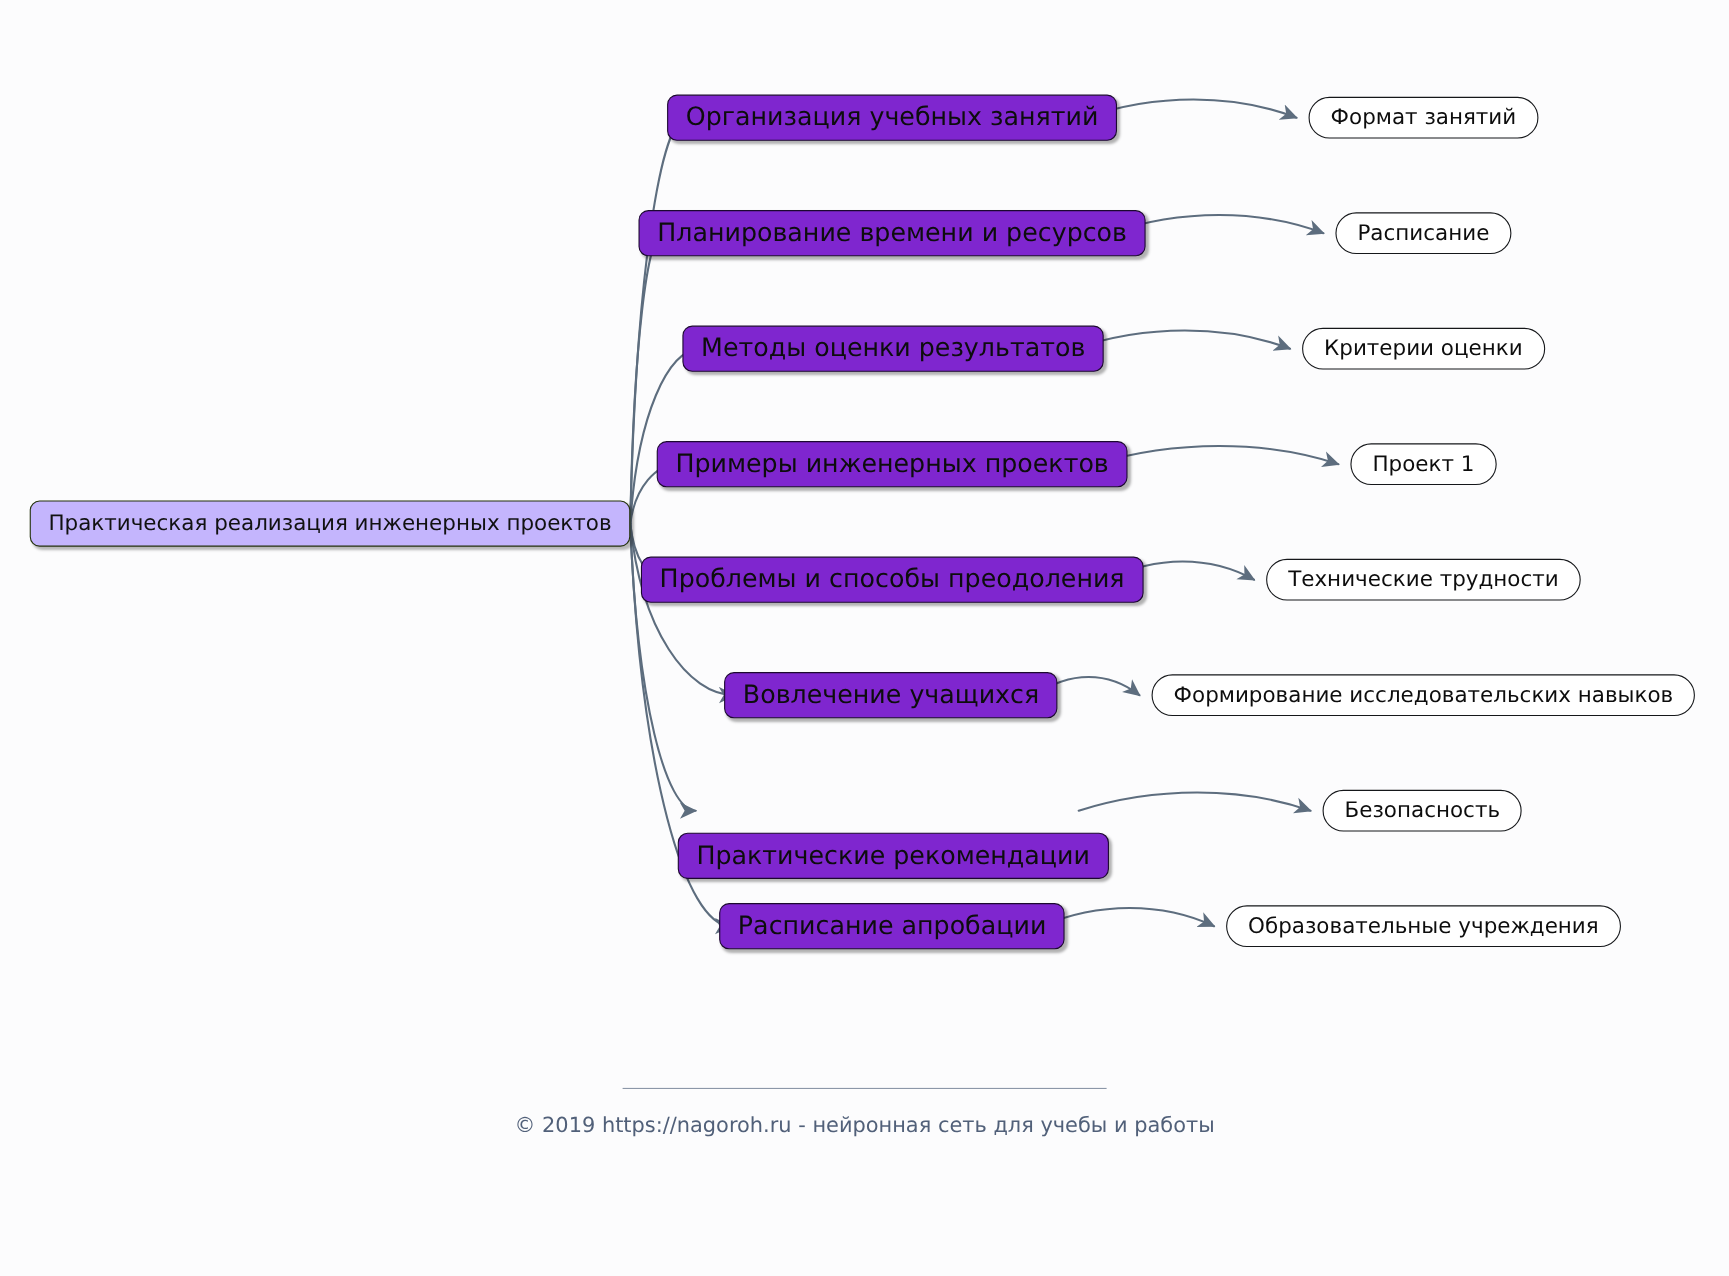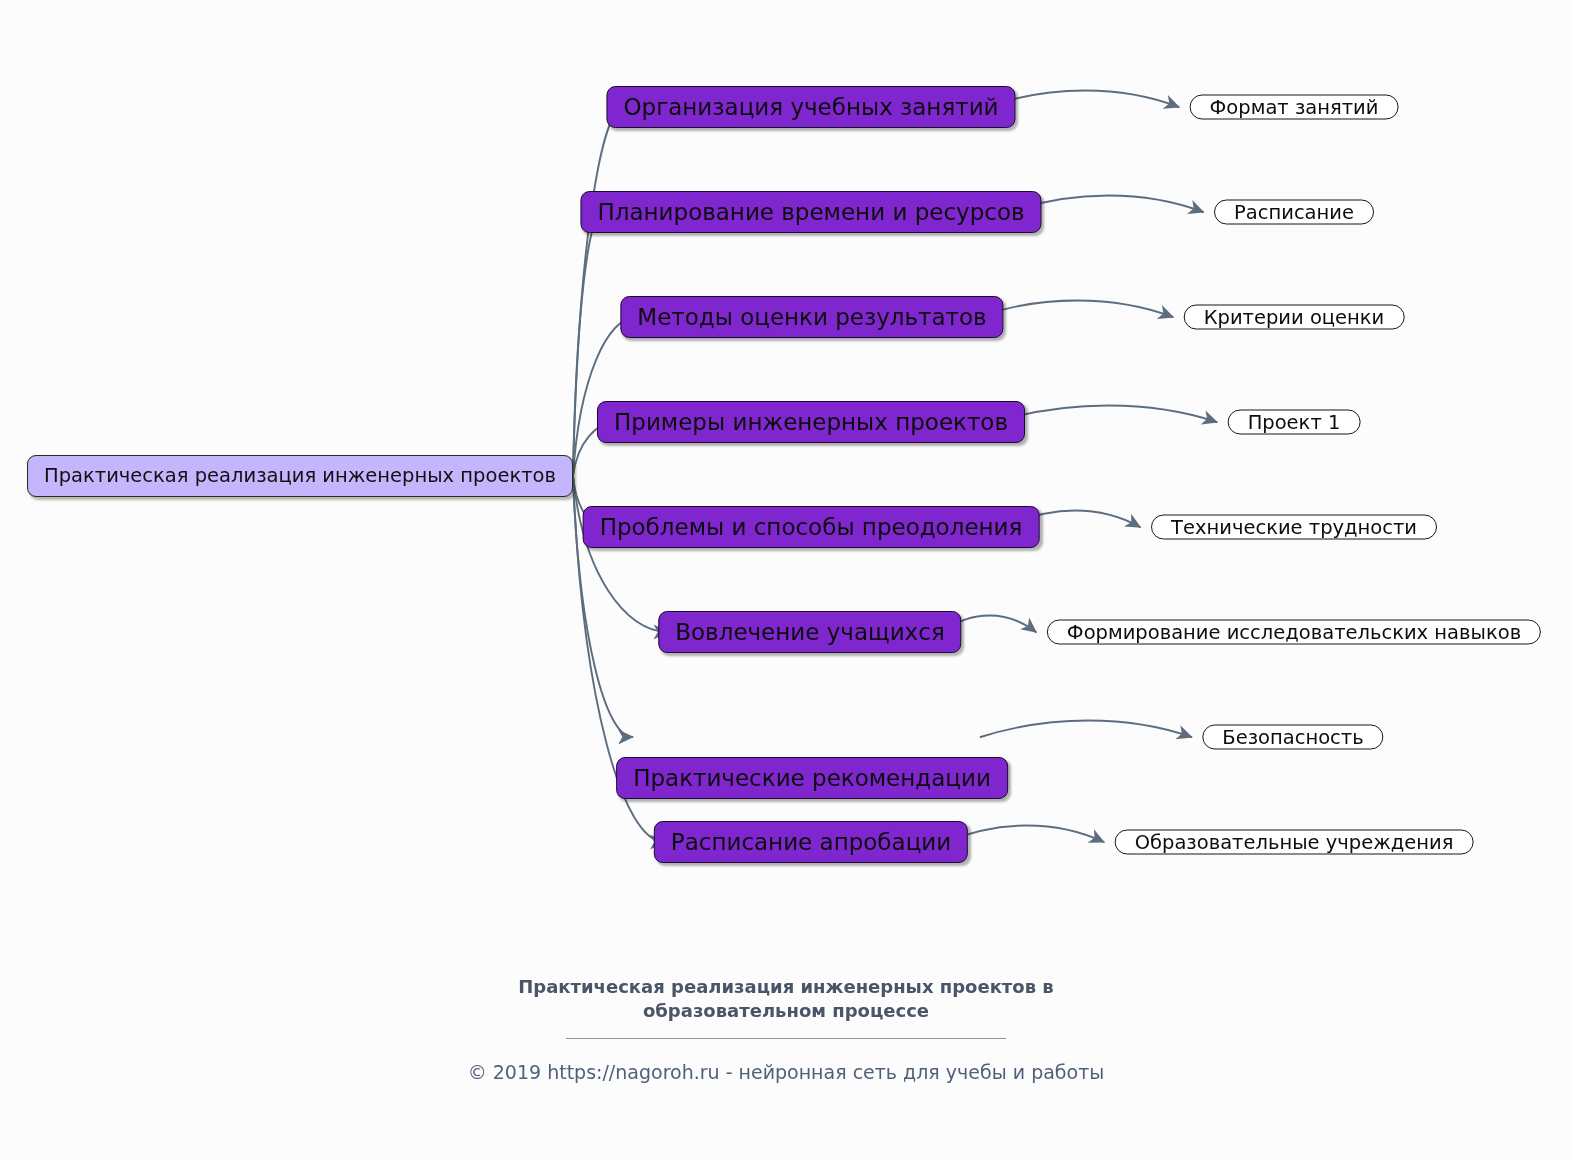--- a/index.html
+++ b/index.html
@@ -65,21 +65,21 @@
     box-shadow: 2.5px 2.5px 2.5px rgba(0,0,0,0.30);
   }
 
   .node-leaf {
     background: #ffffff;
     border: 1.7px solid #15171a;
     border-radius: 21px;
     color: #0d0d0d;
     font-size: 19.5px;
     padding: 0 19px;
-    height: 25px;
+    height: 38px;
   }
 
   #footer {
     position: absolute;
     left: 0;
     top: 975px;
     width: 1572px;
     text-align: center;
     user-select: none;
   }
@@ -147,18 +147,17 @@
       <div class="node node-leaf" style="left: 1294px; top: 212px;">Расписание</div>
       <div class="node node-leaf" style="left: 1294px; top: 317px;">Критерии оценки</div>
       <div class="node node-leaf" style="left: 1294px; top: 422px;">Проект 1</div>
       <div class="node node-leaf" style="left: 1294px; top: 527px;">Технические трудности</div>
       <div class="node node-leaf" style="left: 1294px; top: 632px;">Формирование исследовательских навыков</div>
       <div class="node node-leaf" style="left: 1293px; top: 737px;">Безопасность</div>
       <div class="node node-leaf" style="left: 1294px; top: 842px;">Образовательные учреждения</div>
     </div>
 
   <div id="footer">
-    <div class="footer-title">Практическая реализация инженерных проектов в образовательном процессе</div>
     <div class="footer-rule"></div>
     <div class="footer-credit">© 2019 https://nagoroh.ru - нейронная сеть для учебы и работы</div>
   </div>
 
 </div>
 
 </body></html>

